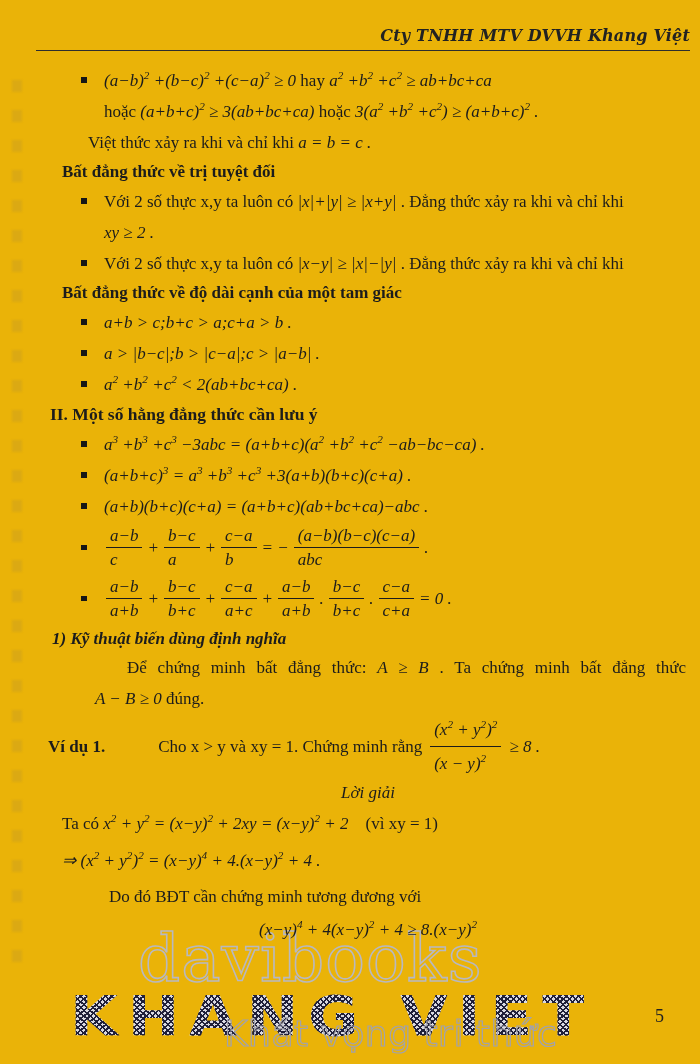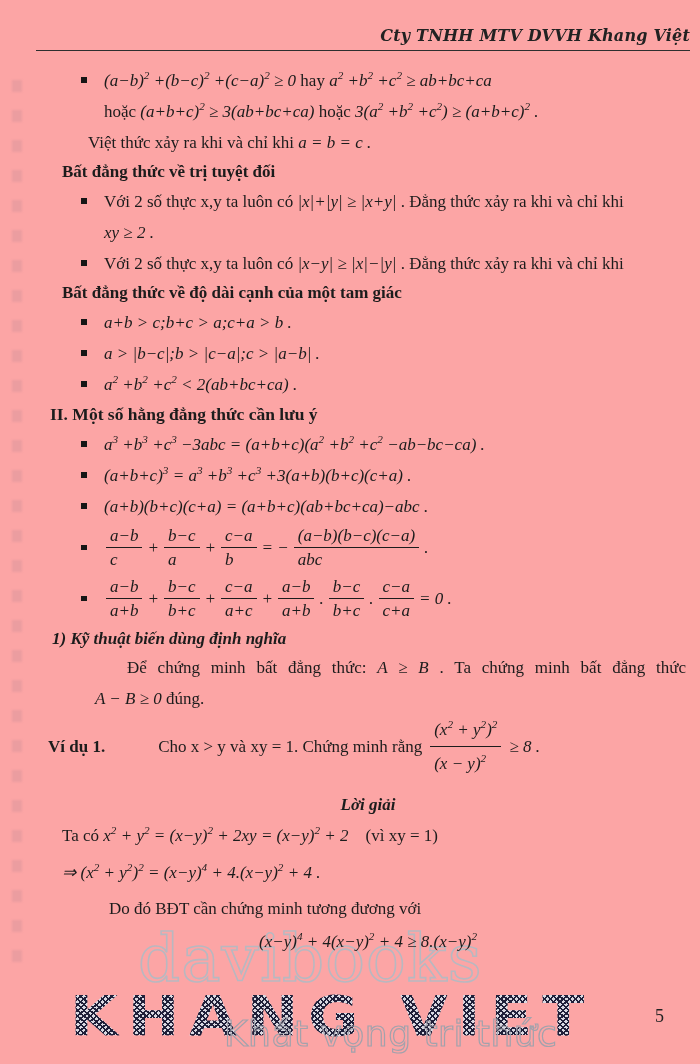--- a/index.html
+++ b/index.html
@@ -1,17 +1,17 @@
 <!DOCTYPE html>
 <html><head>
 <meta charset="utf-8">
 <style>
   html,body{margin:0;padding:0;}
   body{width:700px;height:1064px;background:#e9e9e9;}
-  .page{position:relative;width:700px;height:1064px;background:#fca5a5;overflow:hidden;
+  .page{position:relative;width:700px;height:1064px;background:#eab308;overflow:hidden;
         font-family:"Liberation Serif",serif;color:#1c1c1c;}
 
   
   .hdr{position:relative;z-index:1;padding:26px 10px 0 36px;}
   .hdr-text{font-family:"DejaVu Serif",serif;font-style:italic;font-weight:bold;
             font-size:16px;text-align:right;letter-spacing:.2px;color:#222;}
   .hdr-rule{border-bottom:1.7px solid #2e2e2e;margin-top:5px;}
 
   
   .content{position:relative;z-index:1;padding:14px 12px 0 48px;font-size:17px;line-height:31px;}
@@ -32,21 +32,21 @@
   .frow > .sq{position:absolute;left:33px;top:50%;margin-top:-3px;width:5.5px;height:5.5px;background:#161616;}
   .frac{display:inline-block;text-align:left;margin:0 2px;}
   .frac .num{display:block;padding:0 4px 1px;border-bottom:1.4px solid #1c1c1c;}
   .frac .den{display:block;padding:1px 4px 0;}
   .op{margin:0 3px;}
 
   .text{font-style:normal;margin-left:47px;}
   .just{text-align:justify;text-align-last:justify;padding-left:32px;padding-right:2px;line-height:30px;}
   .pl14{padding-left:14px;}
   .center{text-align:center;}
-  .sol-h{font-weight:bold;font-style:italic;line-height:28px;margin-top:12px;}
+  .sol-h{font-weight:normal;font-style:italic;line-height:28px;}
 
   .vdrow{display:flex;align-items:center;min-height:60px;gap:6px;}
   .vdrow .lbl{font-weight:bold;white-space:nowrap;}
   .s1row{line-height:34px;}
   .s2row{line-height:40px;}
   .final{line-height:36px;}
 
   
   .wm-davi{position:absolute;left:138px;top:926px;z-index:0;font-family:"DejaVu Serif",serif;
            font-weight:normal;font-size:66px;line-height:1;color:transparent;

